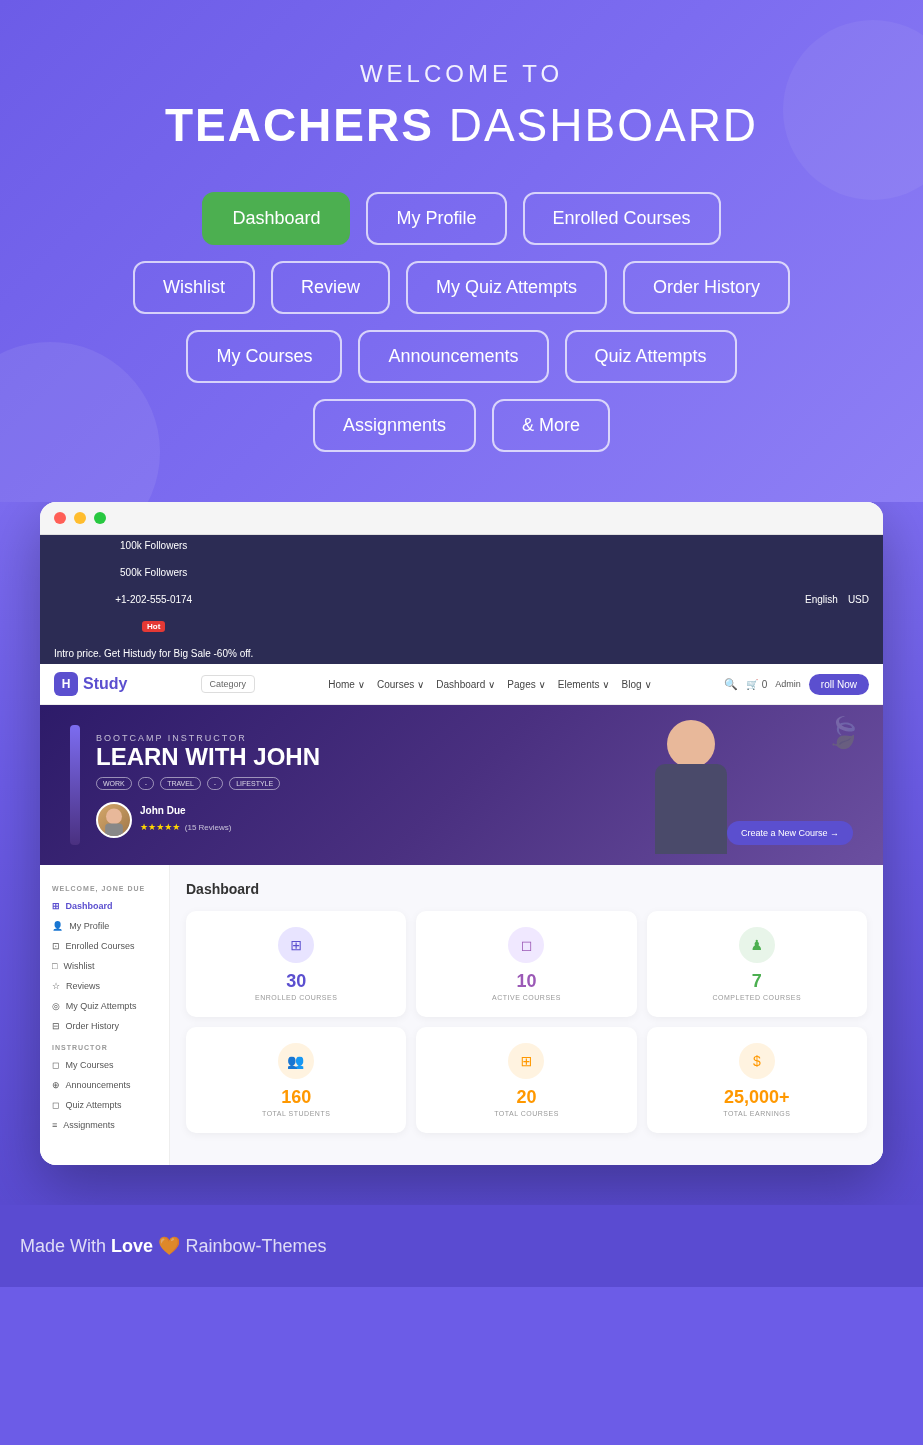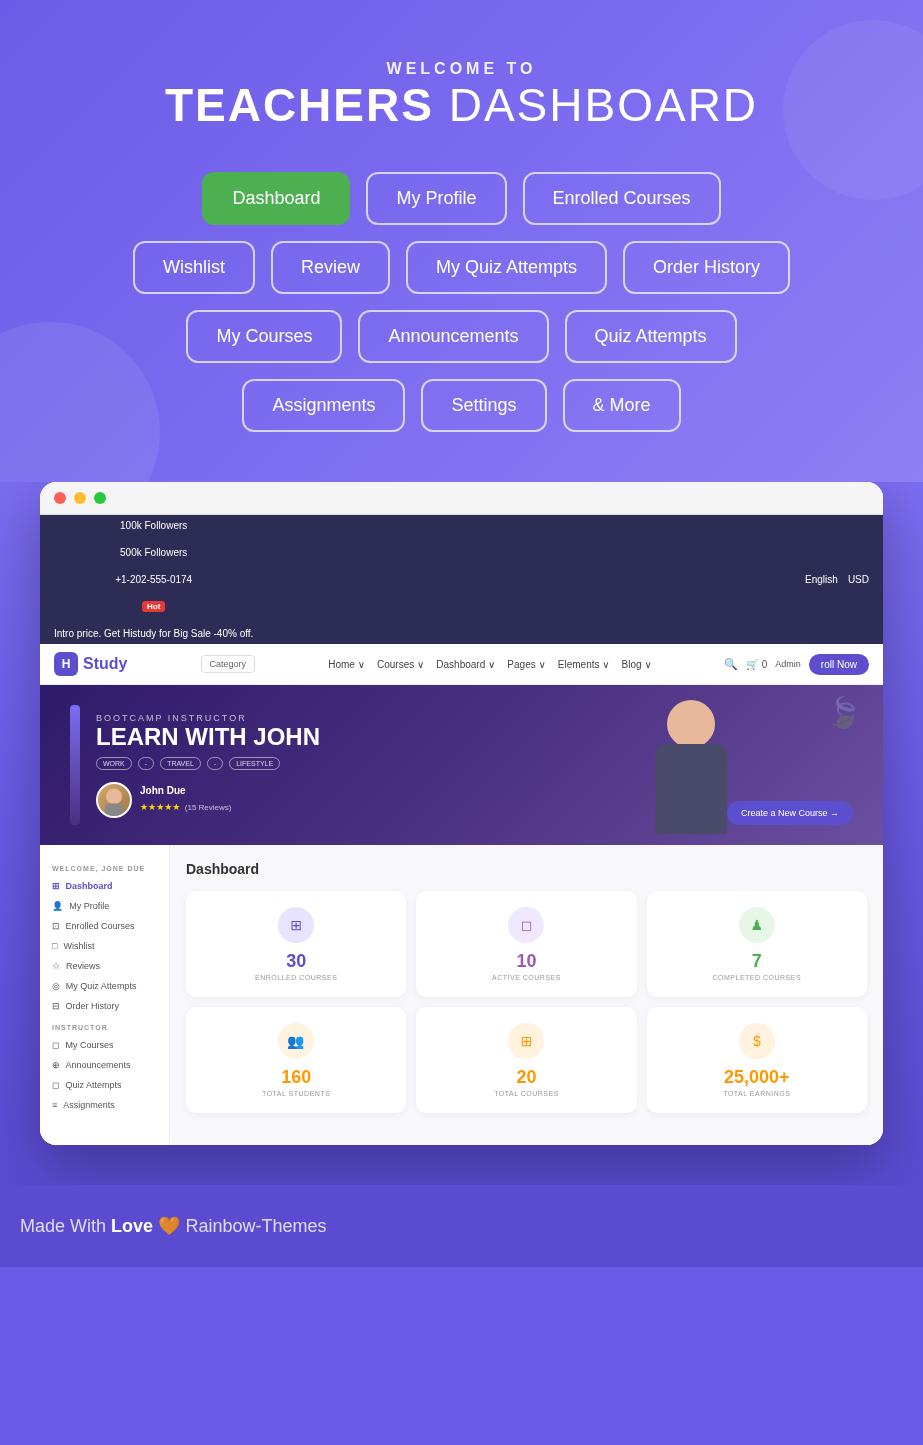--- a/index.html
+++ b/index.html
@@ -37,23 +37,24 @@
       position: absolute;
       top: 20px;
       right: -40px;
       width: 180px;
       height: 180px;
       background: rgba(255,255,255,0.06);
       border-radius: 50%;
     }
     .welcome-text {
       color: rgba(255,255,255,0.9);
-      font-size: 16px;
-      font-weight: 700;
+      font-size: 24px;
+      font-weight: 400;
       letter-spacing: 4px;
+      margin-bottom: 10px;
     }
     .hero-title {
       color: white;
       font-size: 46px;
       font-weight: 400;
       letter-spacing: 2px;
       margin-bottom: 40px;
     }
     .hero-title strong {
       font-weight: 900;
@@ -401,42 +402,41 @@
       <button class="nav-btn">My Quiz Attempts</button>
       <button class="nav-btn">Order History</button>
     </div>
     <div class="nav-row">
       <button class="nav-btn">My Courses</button>
       <button class="nav-btn">Announcements</button>
       <button class="nav-btn">Quiz Attempts</button>
     </div>
     <div class="nav-row">
       <button class="nav-btn">Assignments</button>
-      <button class="nav-btn">Settings</button>
       <button class="nav-btn">&amp; More</button>
     </div>
   </div>
 </div>
 
 <div class="browser-wrap">
   <div class="browser">
 
     <div class="browser-chrome">
       <span class="dot dot-red"></span>
       <span class="dot dot-yellow"></span>
       <span class="dot dot-green"></span>
     </div>
 
     <div class="top-bar">
       <div class="top-bar-left">
         <span>100k Followers</span>
         <span>500k Followers</span>
         <span>+1-202-555-0174</span>
         <span class="hot-badge">Hot</span>
-        <span>Intro price. Get Histudy for Big Sale -40% off.</span>
+        <span>Intro price. Get Histudy for Big Sale -60% off.</span>
       </div>
       <div class="top-bar-right">
         <span>English</span>
         <span>USD</span>
       </div>
     </div>
 
     <div class="nav-bar">
       <div class="logo">
         <div class="logo-icon">H</div>

